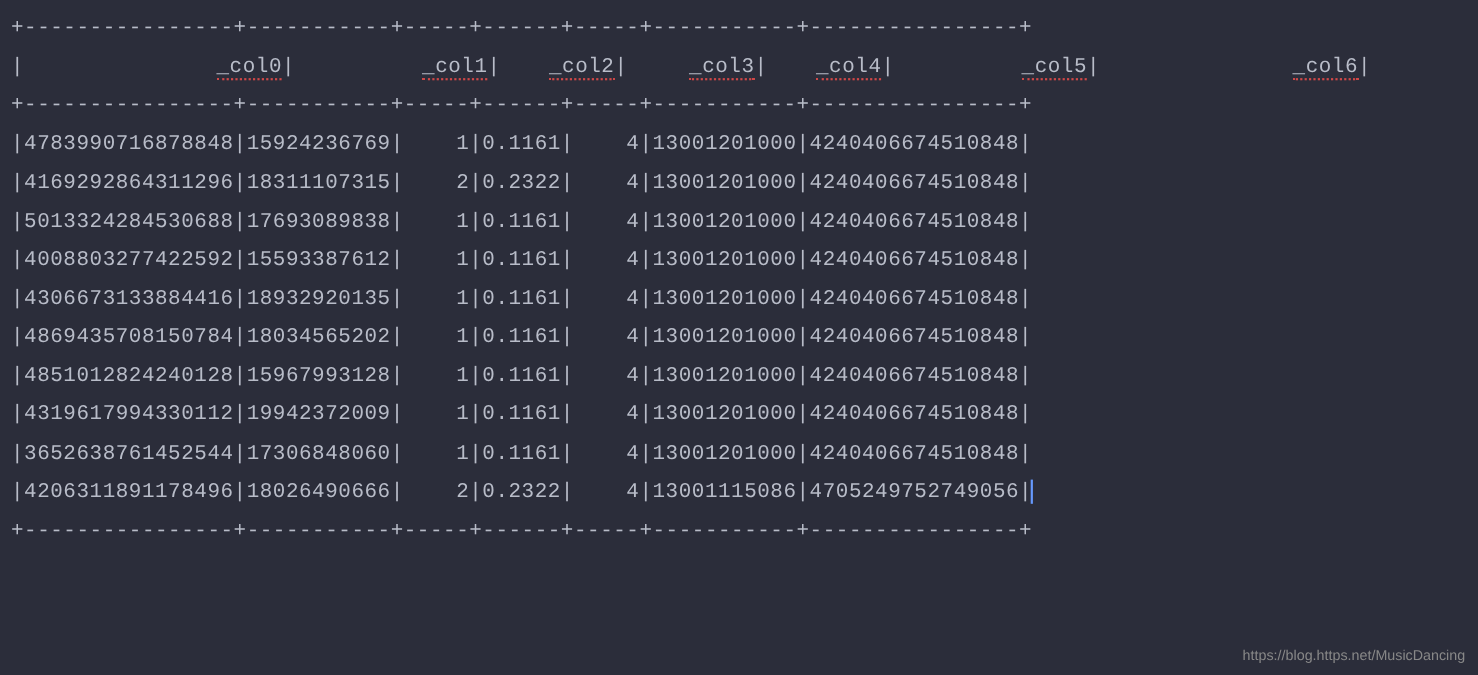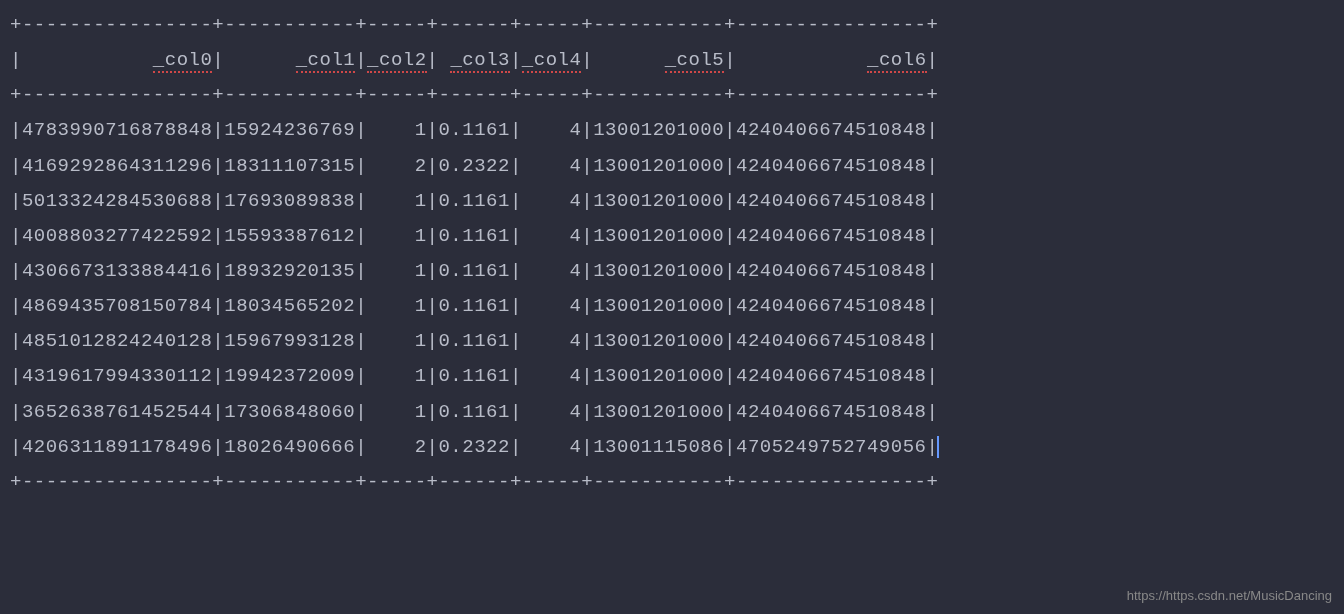--- a/index.html
+++ b/index.html
@@ -19,20 +19,21 @@
       overflow: hidden;
       position: relative;
       letter-spacing: 0.5px;
     }
     .table-output {
       white-space: pre;
       font-weight: 500;
     }
     .underline {
       border-bottom: 2px dotted #d04848;
+      margin-left: 44px;
     }
     .watermark {
       position: absolute;
       bottom: 6px;
       right: 12px;
       font-size: 13px;
       color: #888;
       font-family: Arial, sans-serif;
       letter-spacing: 0;
     }
@@ -46,13 +47,13 @@
     }
     .divider-line, .data-line {
       display: block;
     }
   </style>
 </head>
 <body>
 
 <div class="table-output" id="table-container"><span class="divider-line">+----------------+-----------+-----+------+-----+-----------+----------------+</span><span class="data-line">|           <span class="underline">_col0</span>|      <span class="underline">_col1</span>|<span class="underline">_col2</span>| <span class="underline">_col3</span>|<span class="underline">_col4</span>|      <span class="underline">_col5</span>|           <span class="underline">_col6</span>|</span><span class="divider-line">+----------------+-----------+-----+------+-----+-----------+----------------+</span><span class="data-line">|4783990716878848|15924236769|    1|0.1161|    4|13001201000|4240406674510848|</span><span class="data-line">|4169292864311296|18311107315|    2|0.2322|    4|13001201000|4240406674510848|</span><span class="data-line">|5013324284530688|17693089838|    1|0.1161|    4|13001201000|4240406674510848|</span><span class="data-line">|4008803277422592|15593387612|    1|0.1161|    4|13001201000|4240406674510848|</span><span class="data-line">|4306673133884416|18932920135|    1|0.1161|    4|13001201000|4240406674510848|</span><span class="data-line">|4869435708150784|18034565202|    1|0.1161|    4|13001201000|4240406674510848|</span><span class="data-line">|4851012824240128|15967993128|    1|0.1161|    4|13001201000|4240406674510848|</span><span class="data-line">|4319617994330112|19942372009|    1|0.1161|    4|13001201000|4240406674510848|</span><span class="data-line">|3652638761452544|17306848060|    1|0.1161|    4|13001201000|4240406674510848|</span><span class="data-line">|4206311891178496|18026490666|    2|0.2322|    4|13001115086|4705249752749056|<span class="cursor"></span></span><span class="divider-line">+----------------+-----------+-----+------+-----+-----------+----------------+</span></div>
 
-<div class="watermark">https://https.csdn.net/MusicDancing</div>
+<div class="watermark">https://blog.https.net/MusicDancing</div>
 
 </body></html>

